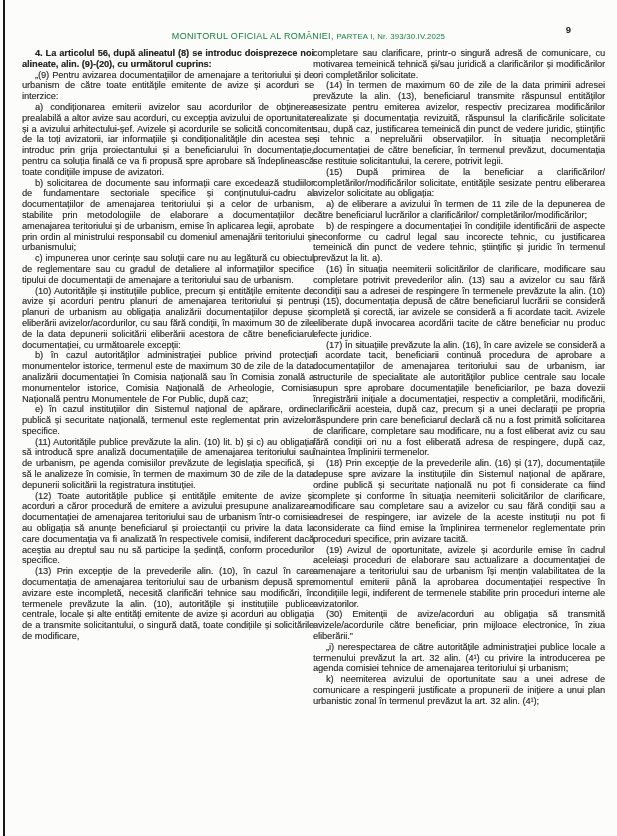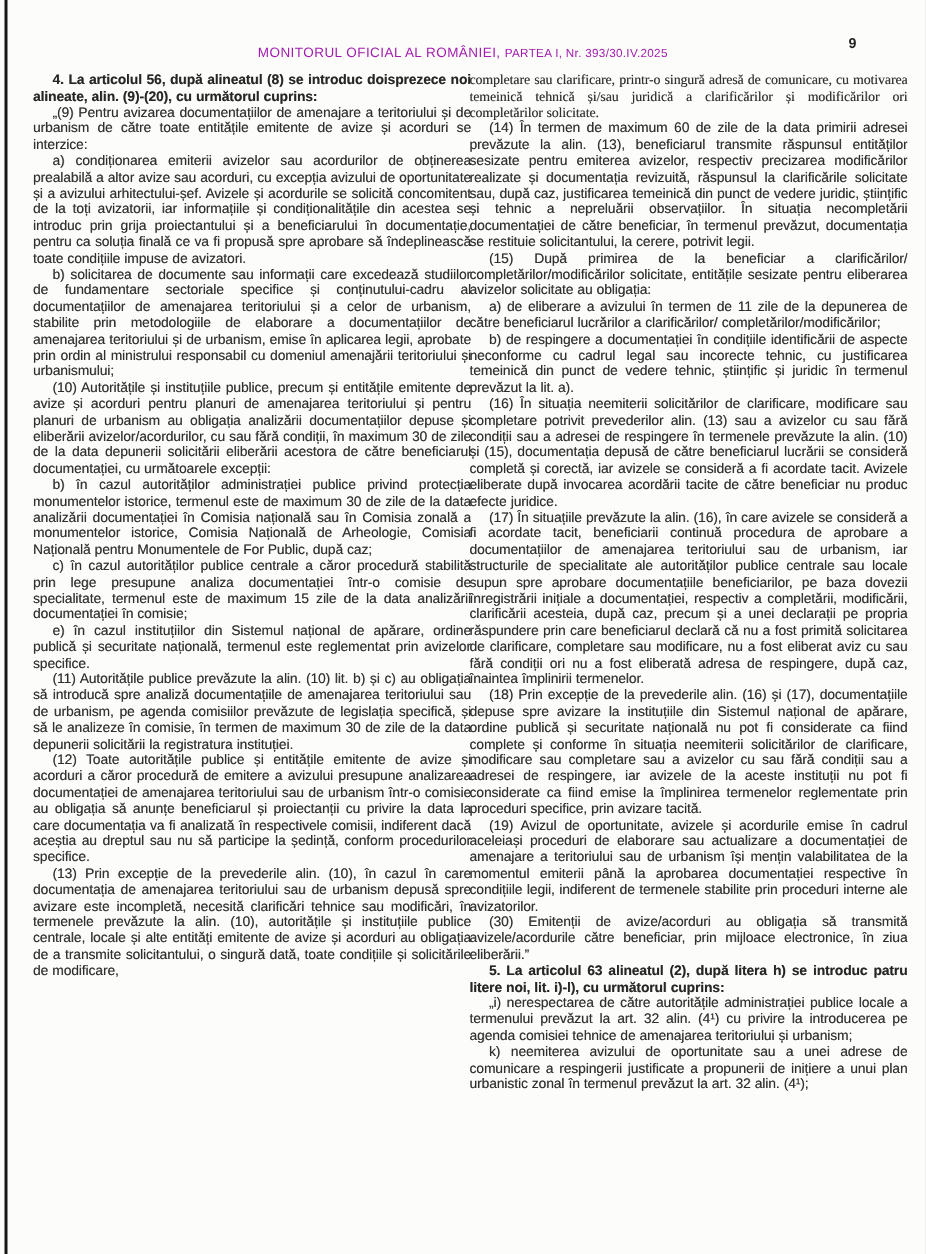--- a/index.html
+++ b/index.html
@@ -25,21 +25,21 @@
     background: #161616;
   }
   .header {
     position: absolute;
     top: 25px;
     left: 14px;
     right: 14px;
     height: 14px;
     text-align: center;
     white-space: nowrap;
-    color: #a21caf;
+    color: #15803d;
   }
   .header .journal {
     font-size: 9px;
     letter-spacing: 0.3px;
   }
   .header .issue {
     font-size: 7.8px;
     letter-spacing: 0.2px;
   }
   .pagenum {
@@ -64,54 +64,53 @@
     font-size: 9.2px;
     line-height: 10.8px;
     text-align: justify;
     text-indent: 13px;
     letter-spacing: -0.05px;
     word-spacing: 0.2px;
     color: #2f2f2f;
     text-shadow: 0.2px 0.2px 0.35px rgba(70,70,70,0.55);
   }
   .para.bold { font-weight: bold; color: #262626; }
-  .para.cont { text-indent: 0; font-family: Liberation Serif, serif; }
+  .para.cont { text-indent: 0; }
 </style>
 </head>
 <body>
 
 <div class="page">
   <div class="scan-edge"></div>
 
   <div class="header">
     <span class="journal">MONITORUL OFICIAL AL ROMÂNIEI, </span><span class="issue">PARTEA I, Nr. 393/30.IV.2025</span>
   </div>
   <div class="pagenum">9</div>
 
   <div class="column left">
       <p class="para bold">4. La articolul 56, după alineatul (8) se introduc doisprezece noi alineate, alin. (9)-(20), cu următorul cuprins:</p>
       <p class="para">„(9) Pentru avizarea documentațiilor de amenajare a teritoriului și de urbanism de către toate entitățile emitente de avize și acorduri se interzice:</p>
       <p class="para">a) condiționarea emiterii avizelor sau acordurilor de obținerea prealabilă a altor avize sau acorduri, cu excepția avizului de oportunitate și a avizului arhitectului-șef. Avizele și acordurile se solicită concomitent de la toți avizatorii, iar informațiile și condiționalitățile din acestea se introduc prin grija proiectantului și a beneficiarului în documentație, pentru ca soluția finală ce va fi propusă spre aprobare să îndeplinească toate condițiile impuse de avizatori.</p>
       <p class="para">b) solicitarea de documente sau informații care excedează studiilor de fundamentare sectoriale specifice și conținutului-cadru al documentațiilor de amenajarea teritoriului și a celor de urbanism, stabilite prin metodologiile de elaborare a documentațiilor de amenajarea teritoriului și de urbanism, emise în aplicarea legii, aprobate prin ordin al ministrului responsabil cu domeniul amenajării teritoriului și urbanismului;</p>
+      <p class="para">c) impunerea unor cerințe sau soluții care nu au legătură cu obiectul de reglementare sau cu gradul de detaliere al informațiilor specifice tipului de documentații de amenajare a teritoriului sau de urbanism.</p>
       <p class="para">(10) Autoritățile și instituțiile publice, precum și entitățile emitente de avize și acorduri pentru planuri de amenajarea teritoriului și pentru planuri de urbanism au obligația analizării documentațiilor depuse și eliberării avizelor/acordurilor, cu sau fără condiții, în maximum 30 de zile de la data depunerii solicitării eliberării acestora de către beneficiarul documentației, cu următoarele excepții:</p>
       <p class="para">b) în cazul autorităților administrației publice privind protecția monumentelor istorice, termenul este de maximum 30 de zile de la data analizării documentației în Comisia națională sau în Comisia zonală a monumentelor istorice, Comisia Națională de Arheologie, Comisia Națională pentru Monumentele de For Public, după caz;</p>
-      <p class="para">c) în cazul autorităților publice centrale a căror procedură stabilită prin lege presupune analiza documentației într-o comisie de specialitate, termenul este de maximum 15 zile de la data analizării documentației în comisie;</p>
       <p class="para">e) în cazul instituțiilor din Sistemul național de apărare, ordine publică și securitate națională, termenul este reglementat prin avizelor specifice.</p>
       <p class="para">(11) Autoritățile publice prevăzute la alin. (10) lit. b) și c) au obligația să introducă spre analiză documentațiile de amenajarea teritoriului sau de urbanism, pe agenda comisiilor prevăzute de legislația specifică, și să le analizeze în comisie, în termen de maximum 30 de zile de la data depunerii solicitării la registratura instituției.</p>
       <p class="para">(12) Toate autoritățile publice și entitățile emitente de avize și acorduri a căror procedură de emitere a avizului presupune analizarea documentației de amenajarea teritoriului sau de urbanism într-o comisie au obligația să anunțe beneficiarul și proiectanții cu privire la data la care documentația va fi analizată în respectivele comisii, indiferent dacă aceștia au dreptul sau nu să participe la ședință, conform procedurilor specifice.</p>
       <p class="para">(13) Prin excepție de la prevederile alin. (10), în cazul în care documentația de amenajarea teritoriului sau de urbanism depusă spre avizare este incompletă, necesită clarificări tehnice sau modificări, în termenele prevăzute la alin. (10), autoritățile și instituțiile publice centrale, locale și alte entități emitente de avize și acorduri au obligația de a transmite solicitantului, o singură dată, toate condițiile și solicitările de modificare,</p>
     </div>
   <div class="column right">
       <p class="para cont">completare sau clarificare, printr-o singură adresă de comunicare, cu motivarea temeinică tehnică și/sau juridică a clarificărilor și modificărilor ori completărilor solicitate.</p>
       <p class="para">(14) În termen de maximum 60 de zile de la data primirii adresei prevăzute la alin. (13), beneficiarul transmite răspunsul entităților sesizate pentru emiterea avizelor, respectiv precizarea modificărilor realizate și documentația revizuită, răspunsul la clarificările solicitate sau, după caz, justificarea temeinică din punct de vedere juridic, științific și tehnic a nepreluării observațiilor. În situația necompletării documentației de către beneficiar, în termenul prevăzut, documentația se restituie solicitantului, la cerere, potrivit legii.</p>
       <p class="para">(15) După primirea de la beneficiar a clarificărilor/ completărilor/modificărilor solicitate, entitățile sesizate pentru eliberarea avizelor solicitate au obligația:</p>
       <p class="para">a) de eliberare a avizului în termen de 11 zile de la depunerea de către beneficiarul lucrărilor a clarificărilor/ completărilor/modificărilor;</p>
       <p class="para">b) de respingere a documentației în condițiile identificării de aspecte neconforme cu cadrul legal sau incorecte tehnic, cu justificarea temeinică din punct de vedere tehnic, științific și juridic în termenul prevăzut la lit. a).</p>
       <p class="para">(16) În situația neemiterii solicitărilor de clarificare, modificare sau completare potrivit prevederilor alin. (13) sau a avizelor cu sau fără condiții sau a adresei de respingere în termenele prevăzute la alin. (10) și (15), documentația depusă de către beneficiarul lucrării se consideră completă și corectă, iar avizele se consideră a fi acordate tacit. Avizele eliberate după invocarea acordării tacite de către beneficiar nu produc efecte juridice.</p>
       <p class="para">(17) În situațiile prevăzute la alin. (16), în care avizele se consideră a fi acordate tacit, beneficiarii continuă procedura de aprobare a documentațiilor de amenajarea teritoriului sau de urbanism, iar structurile de specialitate ale autorităților publice centrale sau locale supun spre aprobare documentațiile beneficiarilor, pe baza dovezii înregistrării inițiale a documentației, respectiv a completării, modificării, clarificării acesteia, după caz, precum și a unei declarații pe propria răspundere prin care beneficiarul declară că nu a fost primită solicitarea de clarificare, completare sau modificare, nu a fost eliberat aviz cu sau fără condiții ori nu a fost eliberată adresa de respingere, după caz, înaintea împlinirii termenelor.</p>
       <p class="para">(18) Prin excepție de la prevederile alin. (16) și (17), documentațiile depuse spre avizare la instituțiile din Sistemul național de apărare, ordine publică și securitate națională nu pot fi considerate ca fiind complete și conforme în situația neemiterii solicitărilor de clarificare, modificare sau completare sau a avizelor cu sau fără condiții sau a adresei de respingere, iar avizele de la aceste instituții nu pot fi considerate ca fiind emise la împlinirea termenelor reglementate prin proceduri specifice, prin avizare tacită.</p>
       <p class="para">(19) Avizul de oportunitate, avizele și acordurile emise în cadrul aceleiași proceduri de elaborare sau actualizare a documentației de amenajare a teritoriului sau de urbanism își mențin valabilitatea de la momentul emiterii până la aprobarea documentației respective în condițiile legii, indiferent de termenele stabilite prin proceduri interne ale avizatorilor.</p>
       <p class="para">(30) Emitenții de avize/acorduri au obligația să transmită avizele/acordurile către beneficiar, prin mijloace electronice, în ziua eliberării.”</p>
-      <p class="para bold">5. La articolul 63 alineatul (2), după litera h) se introduc patru litere noi, lit. i)-l), cu următorul cuprins:</p>
       <p class="para">„i) nerespectarea de către autoritățile administrației publice locale a termenului prevăzut la art. 32 alin. (4¹) cu privire la introducerea pe agenda comisiei tehnice de amenajarea teritoriului și urbanism;</p>
       <p class="para">k) neemiterea avizului de oportunitate sau a unei adrese de comunicare a respingerii justificate a propunerii de inițiere a unui plan urbanistic zonal în termenul prevăzut la art. 32 alin. (4¹);</p>
     </div>
 </div>
 
 </body></html>

